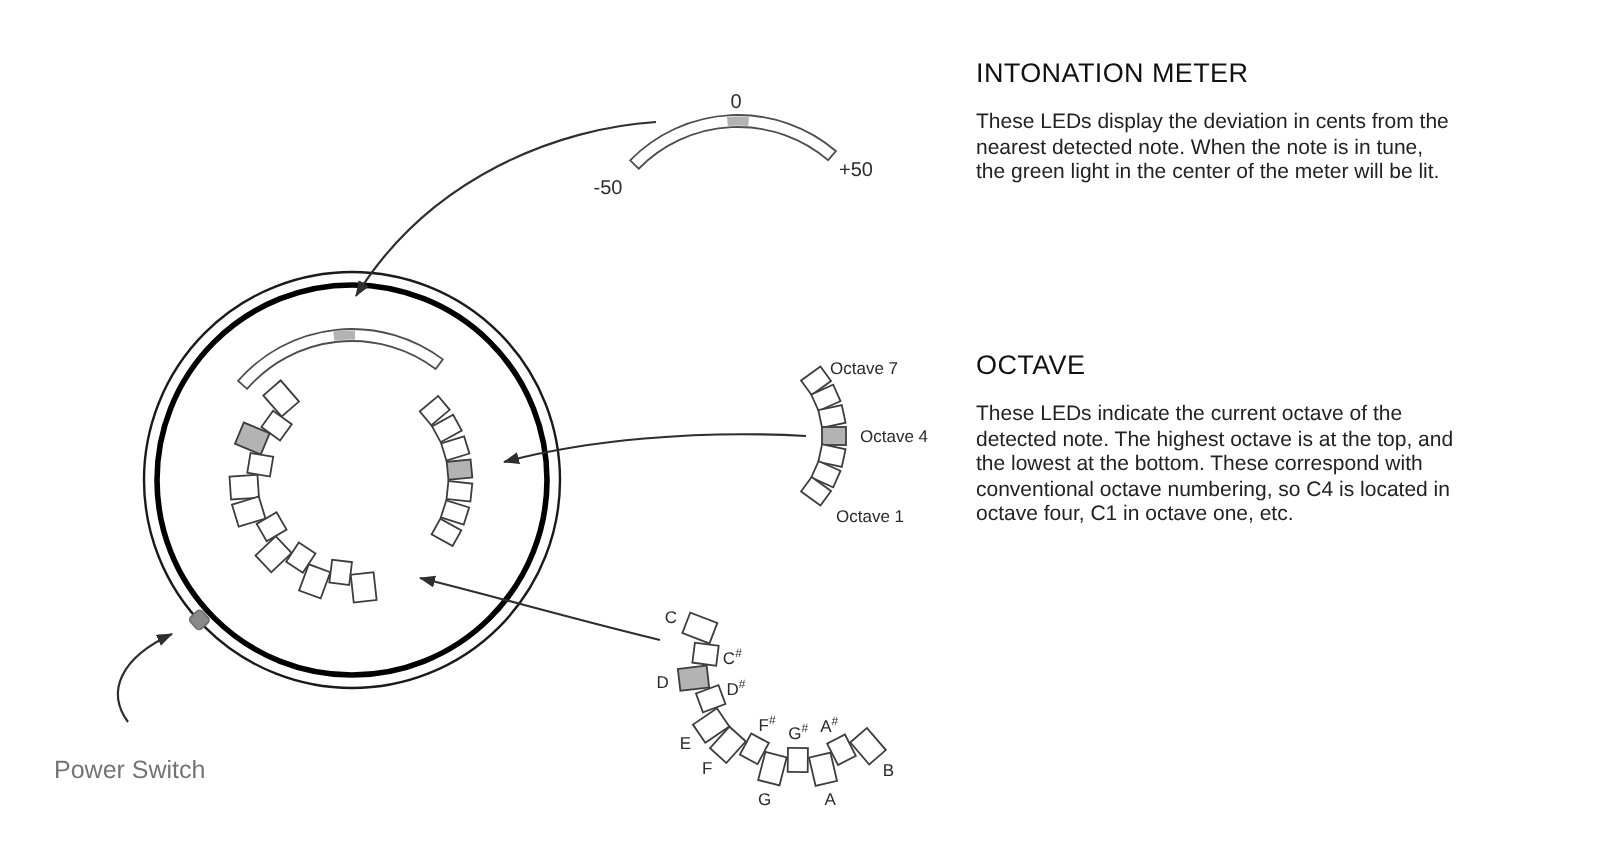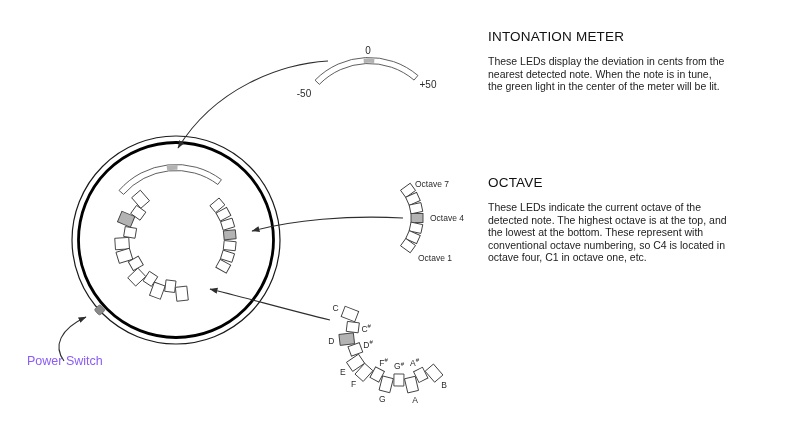--- a/index.html
+++ b/index.html
@@ -3,21 +3,21 @@
 <meta charset="utf-8">
 <style>
   html,body{margin:0;padding:0;background:#fff;}
   #stage{position:relative;width:800px;height:426px;background:#ffffff;overflow:hidden;
          font-family:"Liberation Sans",sans-serif;color:#1c1c1c;}
   #diagram{position:absolute;left:0;top:0;}
   .col-section{position:absolute;left:488px;width:240px;}
   .col-section h3{margin:0;font-size:13.5px;font-weight:400;letter-spacing:.2px;color:#111;}
   .col-section p{margin:11px 0 0 0;font-size:10.5px;line-height:12.6px;color:#222;white-space:pre-line;}
   .col-section p b{font-weight:700;color:#111;}
-  #power-label{position:absolute;left:27px;top:354px;font-size:12.5px;color:#8b5cf6;}
+  #power-label{position:absolute;left:27px;top:378px;font-size:12.5px;color:#737373;}
   svg text{font-family:"Liberation Sans",sans-serif;fill:#2b2b2b;}
 </style>
 </head>
 <body>
 
 <div id="stage">
 
   <svg id="diagram" width="800" height="426" viewBox="0 0 800 426">
     <defs>
       <marker id="arrow" markerWidth="9" markerHeight="7" refX="7.5" refY="3" orient="auto" markerUnits="userSpaceOnUse">
@@ -128,21 +128,21 @@
     <h3>INTONATION METER</h3>
     <p>These LEDs display the deviation in cents from the
 nearest detected note. When the note is in tune,
 the green light in the center of the meter will be lit.</p>
   </div>
 
   <div class="col-section" style="top:175px">
     <h3>OCTAVE</h3>
     <p>These LEDs indicate the current octave of the
 detected note. The highest octave is at the top, and
-the lowest at the bottom. These represent with
+the lowest at the bottom. These correspond with
 conventional octave numbering, so C4 is located in
 octave four, C1 in octave one, etc.</p>
   </div>
 
   <div class="col-section" style="top:327px">
   </div>
 
   <div id="power-label">Power Switch</div>
 </div>
 

